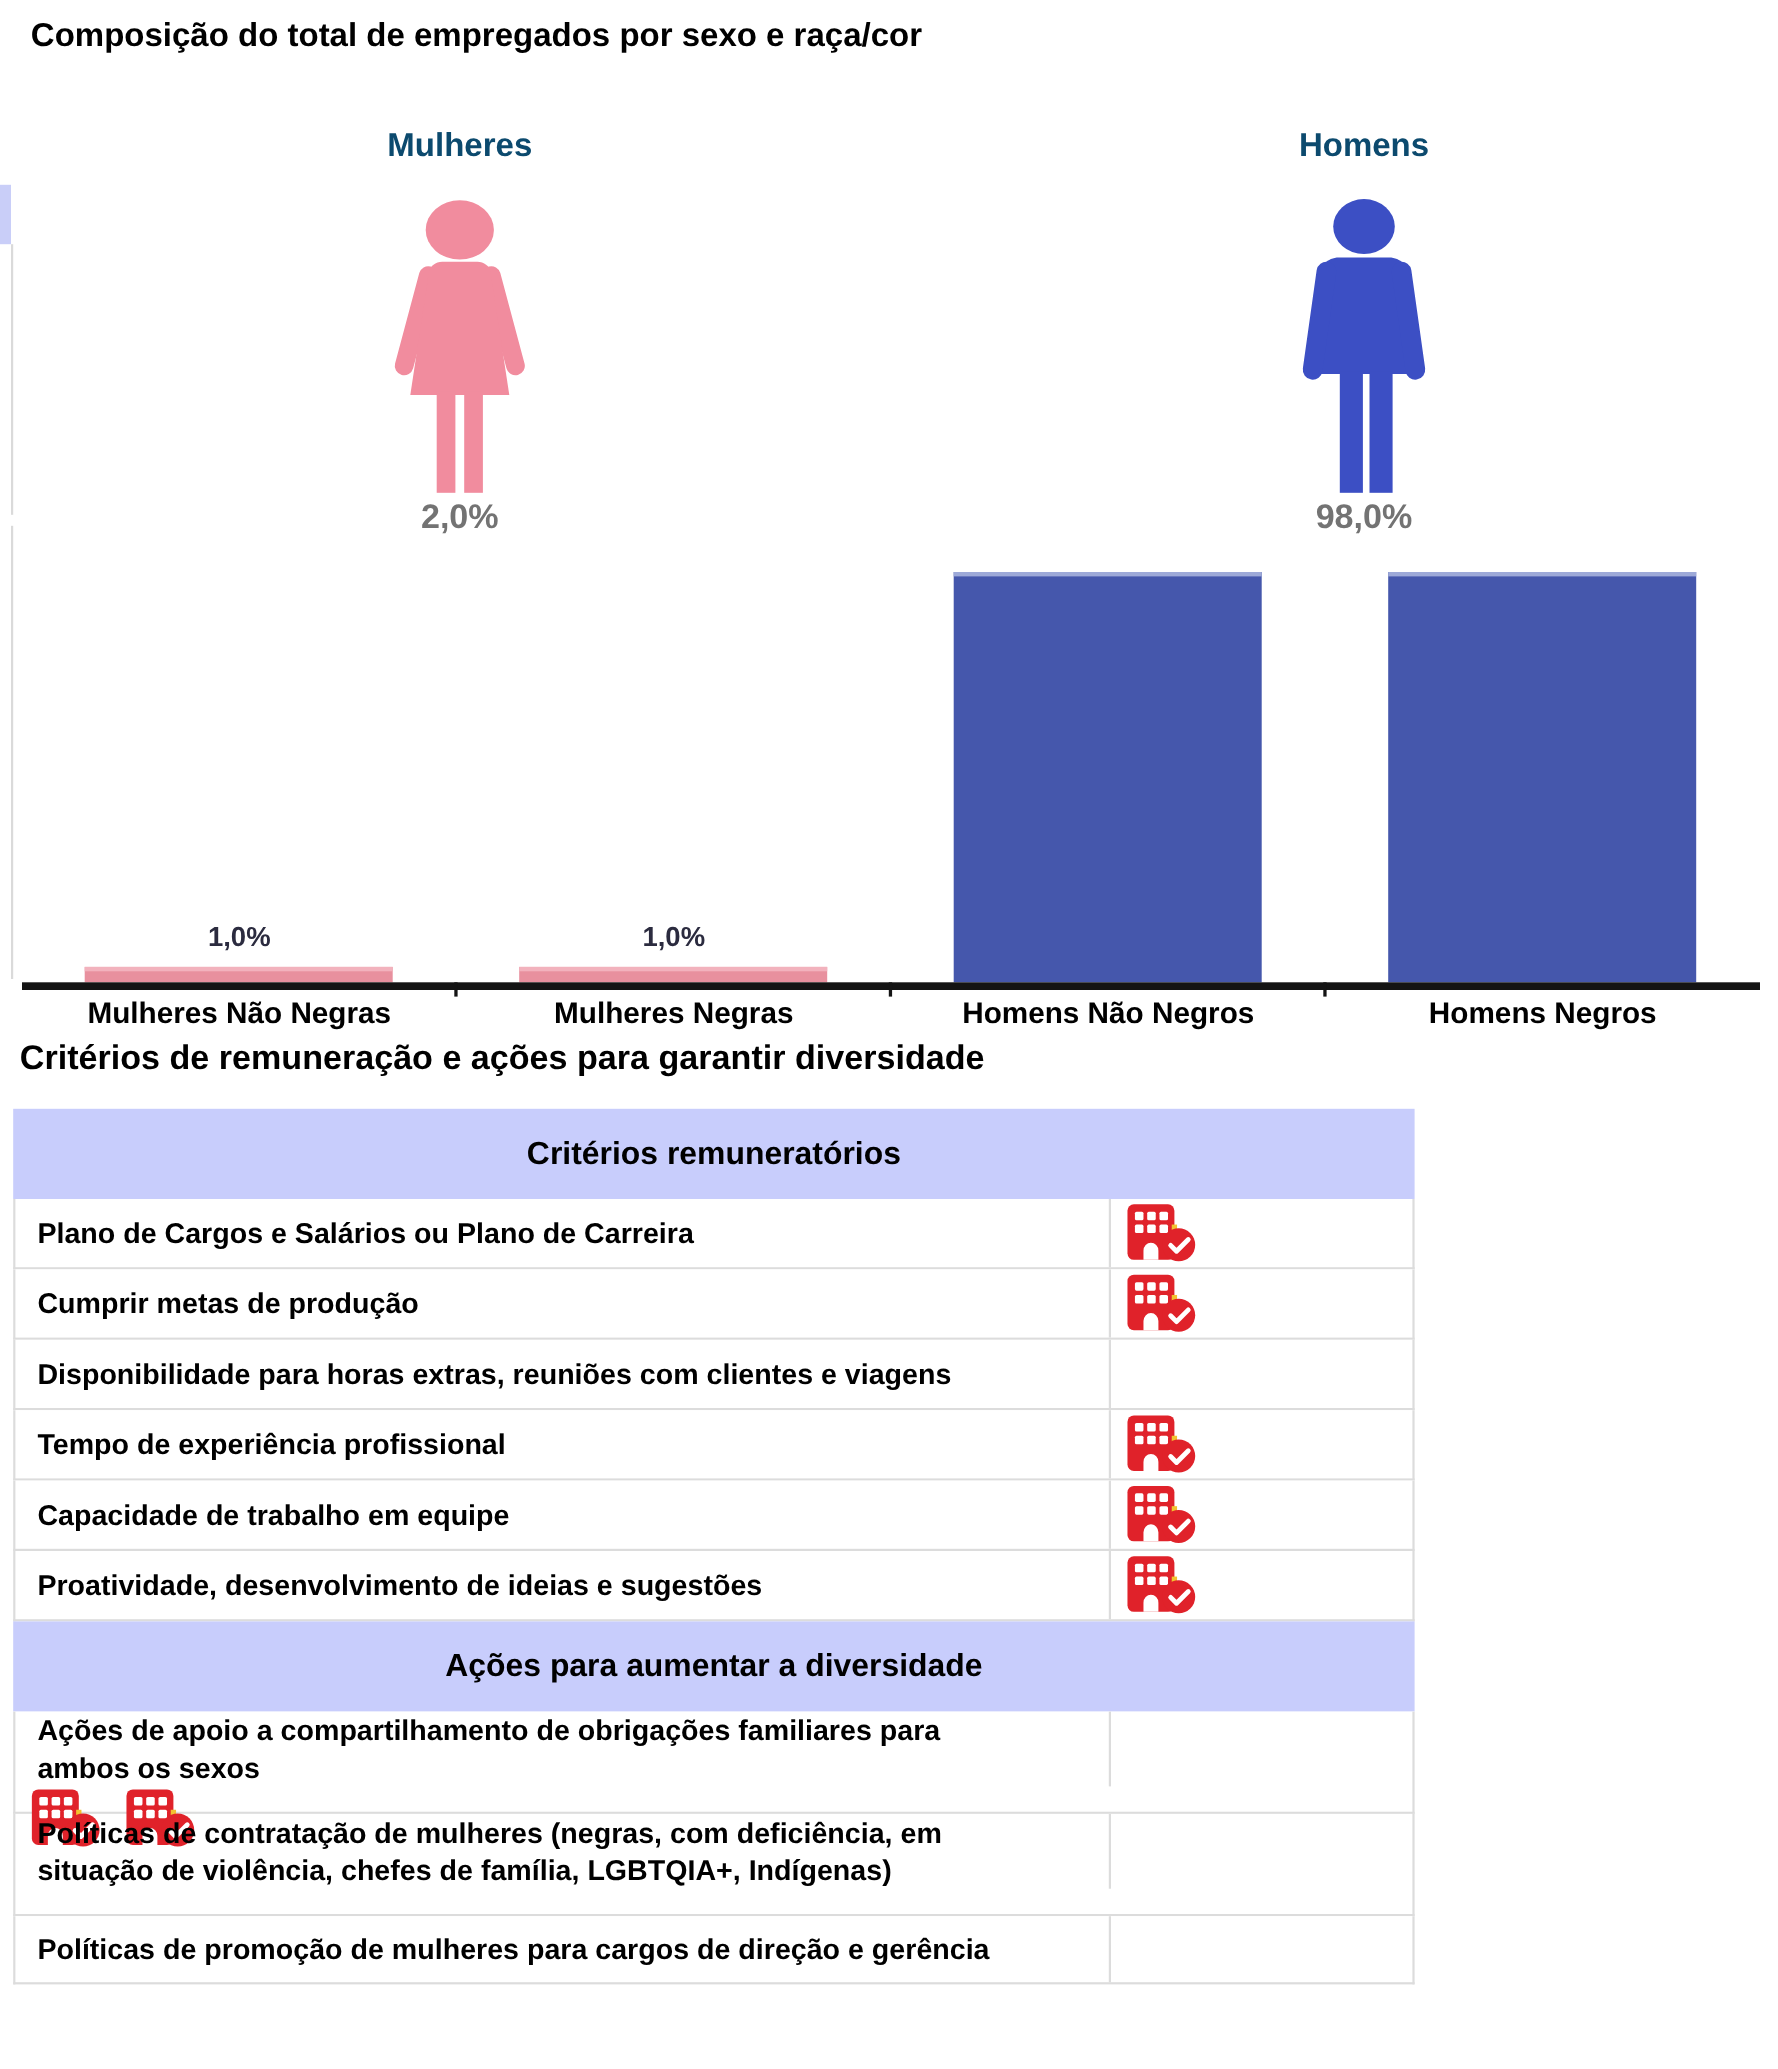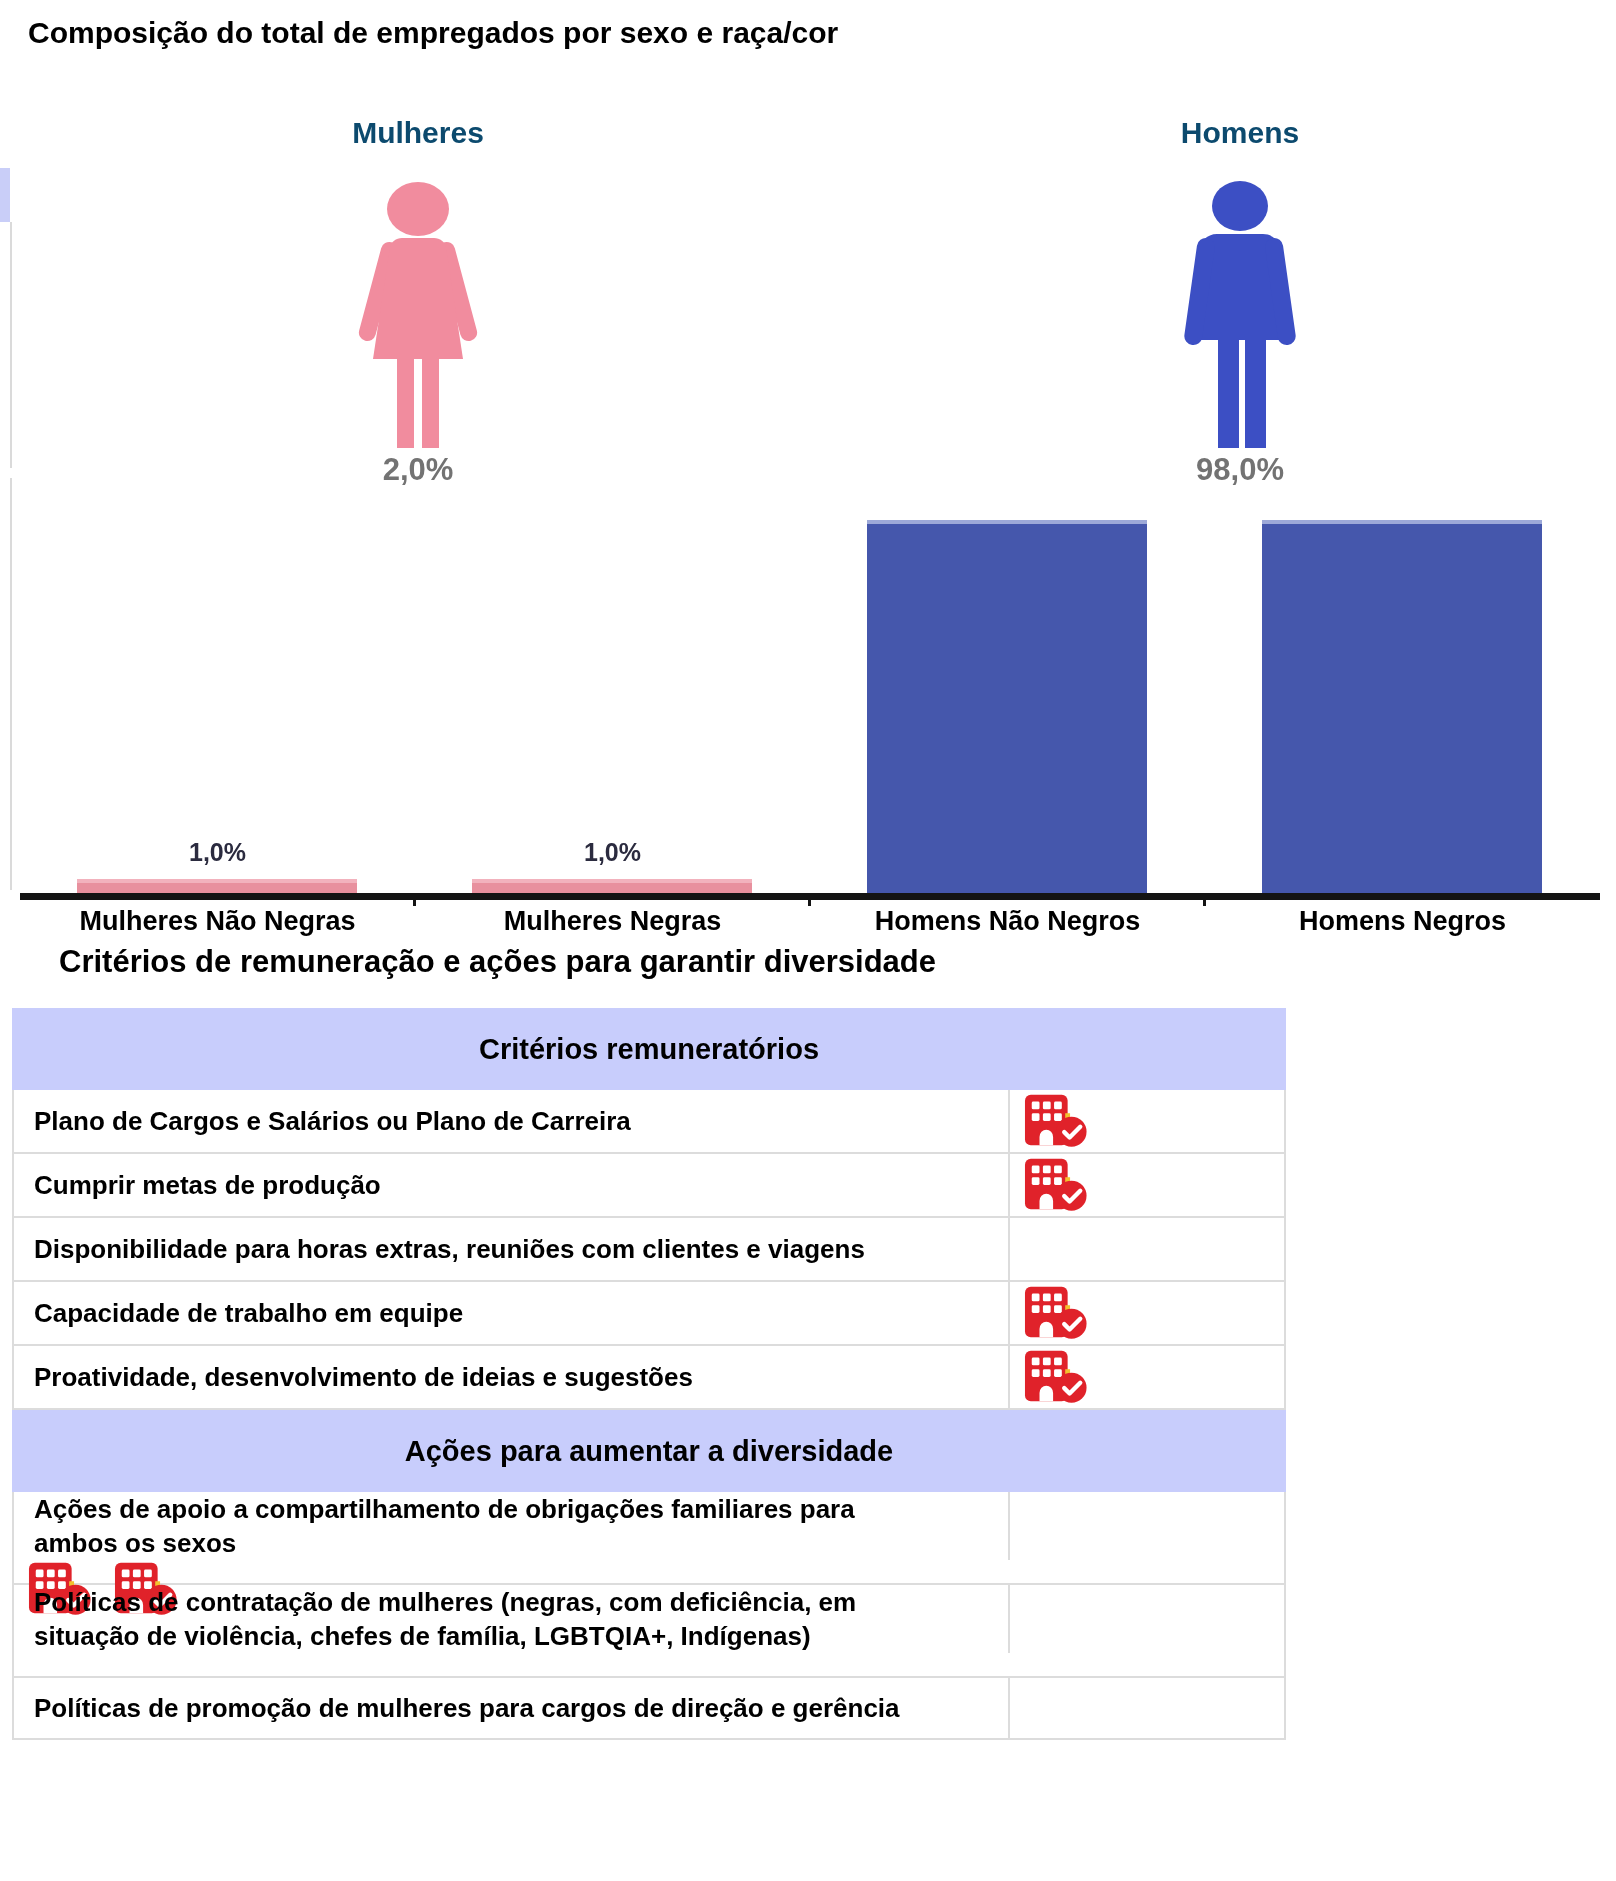--- a/index.html
+++ b/index.html
@@ -4,21 +4,21 @@
 <style>
   html,body{margin:0;padding:0;background:#fff;}
   body{
     width:1616px;height:1881px;position:relative;
     font-family:"Liberation Sans", sans-serif;
     -webkit-font-smoothing:antialiased;
   }
   .abs{position:absolute;}
   
   .main-title{left:28px;top:16px;font-size:30px;font-weight:bold;color:#000;}
-  .section-title{left:18px;top:944px;font-size:31px;font-weight:bold;color:#000;margin-left:41px;}
+  .section-title{left:18px;top:944px;font-size:31px;font-weight:bold;color:#000;}
   .gender-label{top:116px;width:300px;text-align:center;font-size:30px;font-weight:bold;color:#0c4a6e;}
   .gender-pct{top:452px;width:300px;text-align:center;font-size:31px;font-weight:bold;color:#737373;}
   
   .edge-strip{left:0;top:168px;width:10px;height:54px;background:#C9CEF8;}
   .edge-line1{left:10px;top:222px;width:2px;height:246px;background:#DADADA;}
   .edge-line2{left:10px;top:478px;width:2px;height:412px;background:#DADADA;}
   
   .chart{left:20px;top:500px;width:1580px;height:393px;}
   .bar-col{position:absolute;bottom:0;width:395px;height:393px;}
   .bar-col .bar{position:absolute;bottom:0;left:57px;width:280px;background:#4557AC;box-sizing:border-box;}
@@ -154,20 +154,40 @@
 </div>
   </div>
   <div class="t-row h64">
     <div class="t-cell-label">
         <span>Disponibilidade para horas extras, reuniões com clientes e viagens</span>
       </div>
     <div class="t-cell-marks"></div>
   </div>
   <div class="t-row h64">
     <div class="t-cell-label">
+        <span>Tempo de experiência profissional</span>
+      </div>
+    <div class="t-cell-marks">
+  <svg class="company-icon" viewBox="0 0 66 58" xmlns="http://www.w3.org/2000/svg">
+    <rect x="1" y="2" width="44" height="52" rx="6" fill="#E0222A"></rect>
+    <rect x="8" y="9" width="8" height="8" rx="1.5" fill="#fff"></rect>
+    <rect x="19.5" y="9" width="8" height="8" rx="1.5" fill="#fff"></rect>
+    <rect x="31" y="9" width="8" height="8" rx="1.5" fill="#fff"></rect>
+    <rect x="8" y="21" width="8" height="8" rx="1.5" fill="#fff"></rect>
+    <rect x="19.5" y="21" width="8" height="8" rx="1.5" fill="#fff"></rect>
+    <rect x="31" y="21" width="8" height="8" rx="1.5" fill="#fff"></rect>
+    <rect x="42.5" y="21" width="5" height="7" fill="#F2C230"></rect>
+    <path d="M16,54 v-8.5 a7,7.5 0 0 1 14,0 v8.5 z" fill="#fff"></path>
+    <circle cx="49" cy="40" r="15.5" fill="#E0222A"></circle>
+    <path d="M41.5,40.5 l5.5,5.5 l11,-11" fill="none" stroke="#fff" stroke-width="4.5" stroke-linecap="round" stroke-linejoin="round"></path>
+  </svg>
+</div>
+  </div>
+  <div class="t-row h64">
+    <div class="t-cell-label">
         <span>Capacidade de trabalho em equipe</span>
       </div>
     <div class="t-cell-marks">
   <svg class="company-icon" viewBox="0 0 66 58" xmlns="http://www.w3.org/2000/svg">
     <rect x="1" y="2" width="44" height="52" rx="6" fill="#E0222A"></rect>
     <rect x="8" y="9" width="8" height="8" rx="1.5" fill="#fff"></rect>
     <rect x="19.5" y="9" width="8" height="8" rx="1.5" fill="#fff"></rect>
     <rect x="31" y="9" width="8" height="8" rx="1.5" fill="#fff"></rect>
     <rect x="8" y="21" width="8" height="8" rx="1.5" fill="#fff"></rect>
     <rect x="19.5" y="21" width="8" height="8" rx="1.5" fill="#fff"></rect>

